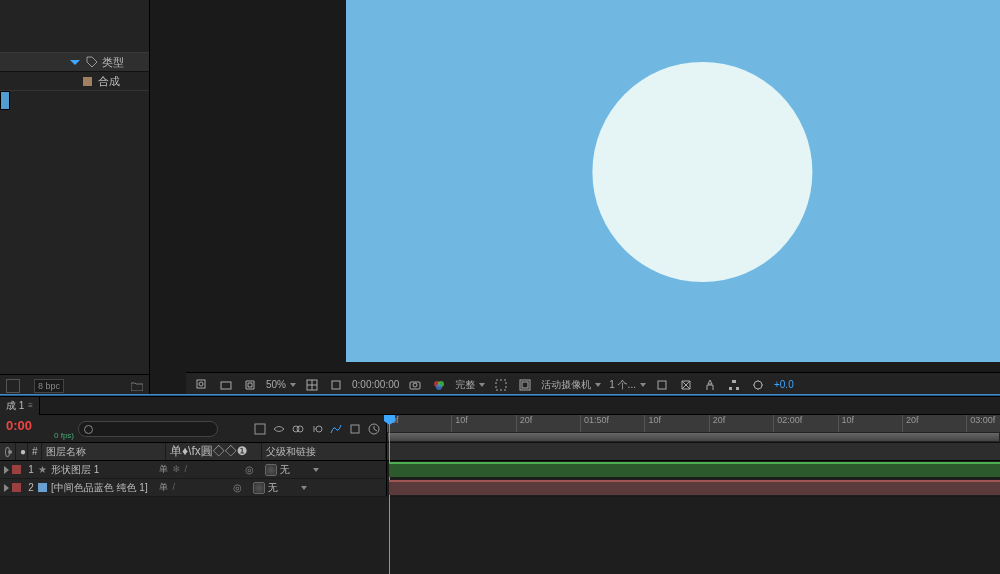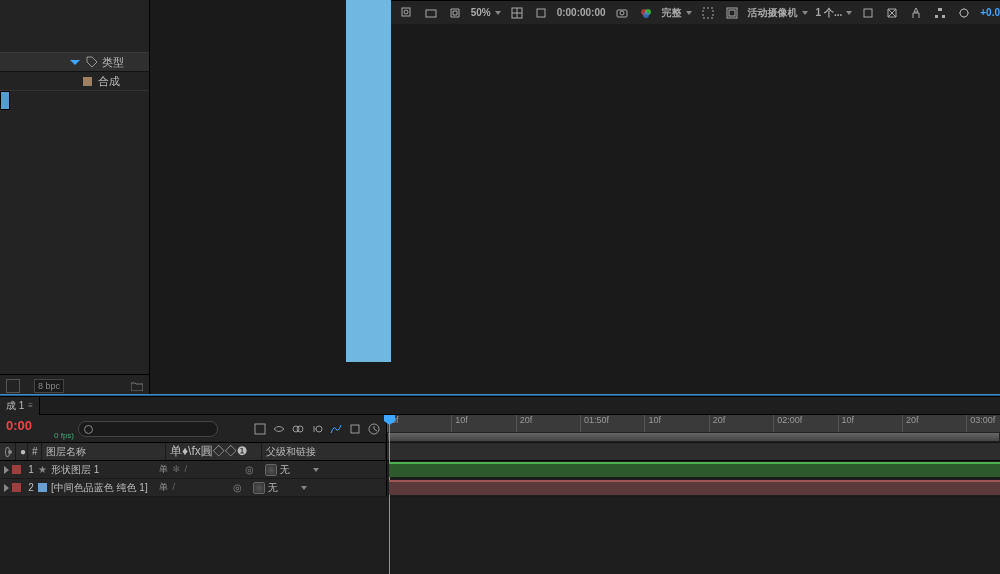--- a/index.html
+++ b/index.html
@@ -12,21 +12,21 @@
 .proj-row { display:flex; height:19px; align-items:center; padding-left:83px; border-bottom:1px solid #1a1a1a; background:#232323; }
 .proj-row .sw { width:9px; height:9px; margin-right:6px; }
 .proj-row.last { border-bottom:1px solid #333; }
 .proj-row .nodeicon { margin-left:auto; margin-right:8px; color:#888; }
 .proj-name-gutter { position:absolute; left:0; top:91px; width:10px; height:19px; background:#529dd0; border:1px solid #000; }
 .proj-footer { position:absolute; bottom:0; left:0; right:0; height:22px; background:#232323; border-top:1px solid #000; display:flex; align-items:center; gap:14px; padding:0 6px; }
 .proj-footer .fbox { width:14px; height:14px; border:1px solid #555; }
 .proj-footer .bpc { font-size:9px; color:#888; background:#1a1a1a; padding:1px 3px; border:1px solid #444; }
 
 
-.viewer-wrap { position:absolute; left:186px; top:0; right:0; height:396px; background:#1a1a1a; display:flex; flex-direction:row;font-weight:bold; }
+.viewer-wrap { position:absolute; left:186px; top:0; right:0; height:396px; background:#1a1a1a; display:flex; flex-direction:column; }
 .viewer { flex:1; position:relative; overflow:hidden; }
 .canvas { position:absolute; left:160px; top:-18px; width:660px; height:380px; background:#70b8e2; }
 .circle { position:absolute; left:50%; top:50%; width:220px; height:220px; border-radius:50%; background:#e5f5f6; transform:translate(-38%,-50%); }
 
 
 .vfoot { height:24px; background:#232323; border-top:1px solid #000; display:flex; align-items:center; gap:8px; padding-left:8px; font-size:10px; color:#aaa; }
 .vfoot .vi { display:inline-flex; align-items:center; justify-content:center; width:16px; height:16px; }
 .vfoot .dd { display:inline-flex; align-items:center; gap:2px; }
 .vfoot .dd::after { content:""; width:0; height:0; border-left:3px solid transparent; border-right:3px solid transparent; border-top:4px solid #888; margin-left:2px; }
 .blue { color:#3ea7ff; }

